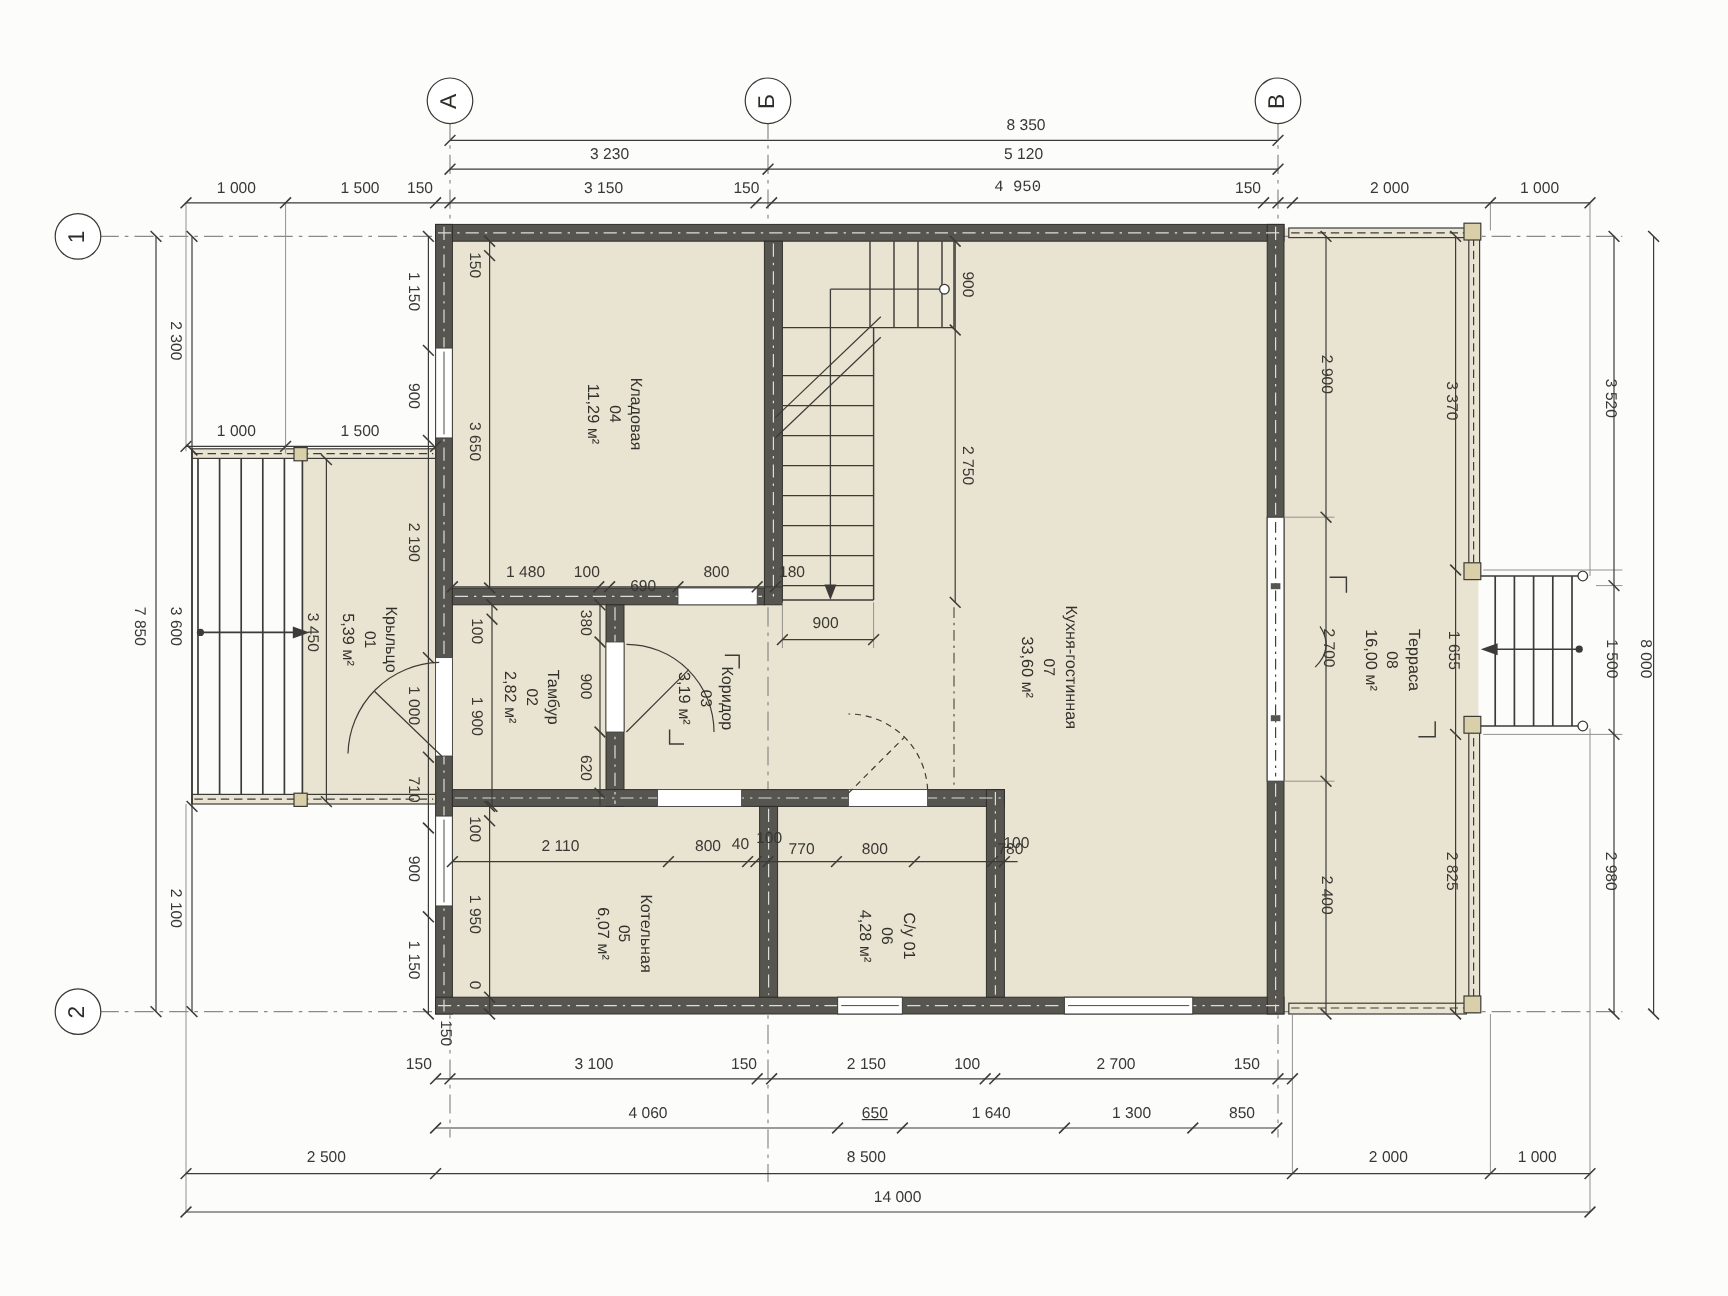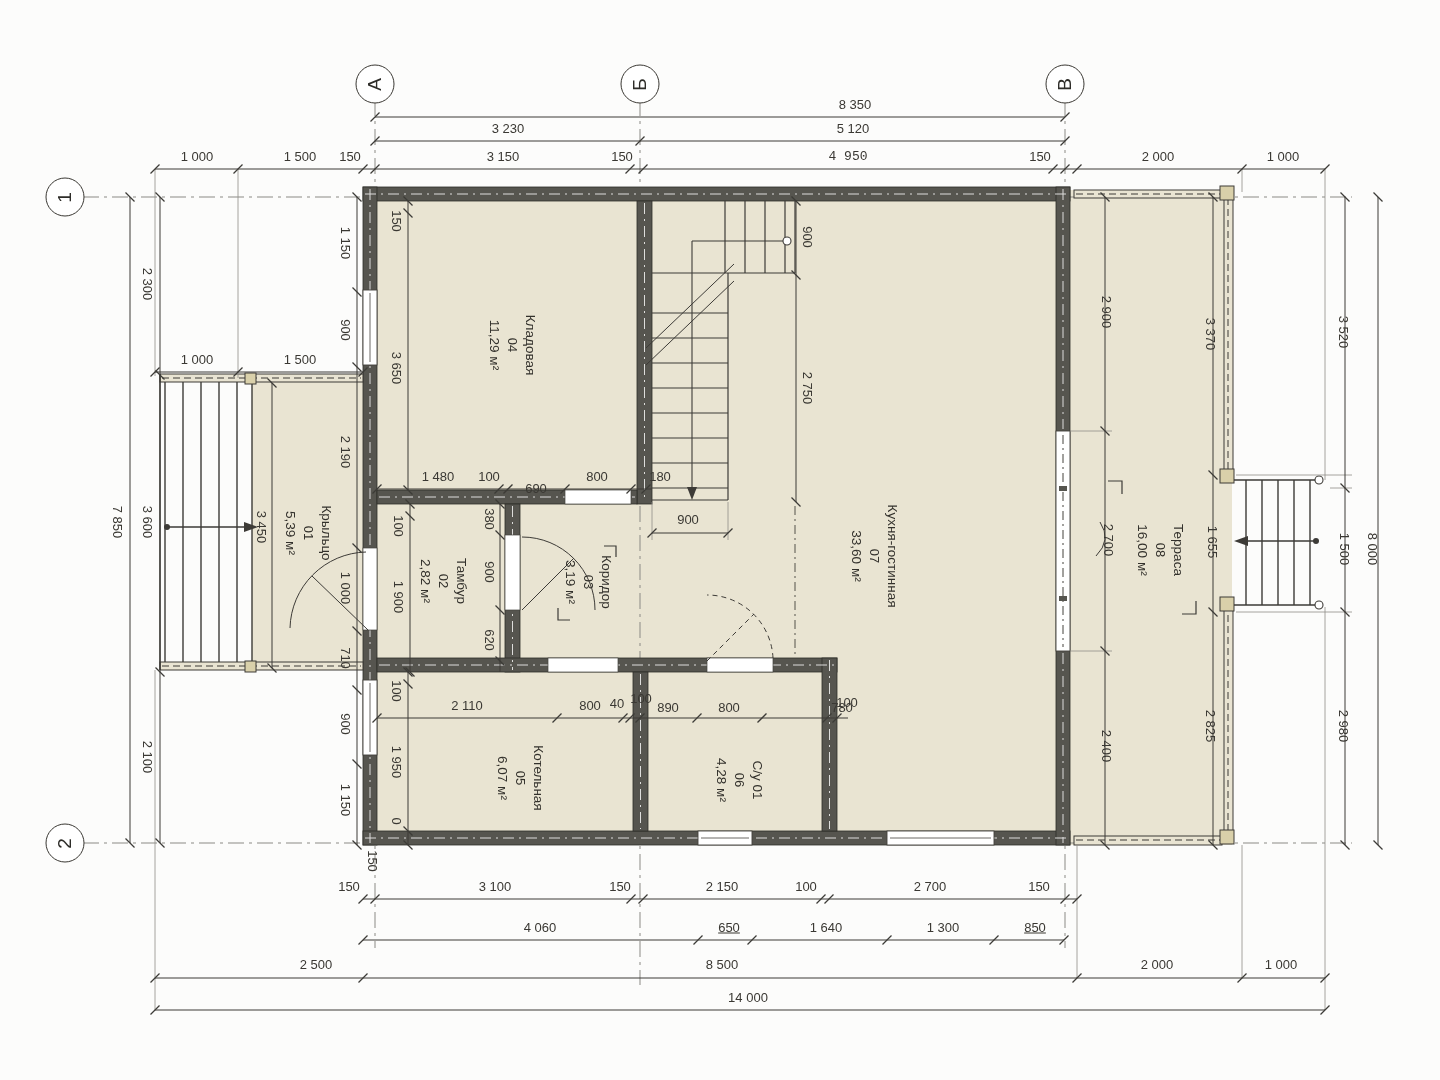--- a/index.html
+++ b/index.html
@@ -374,37 +374,37 @@
       <div class="dim" style="left: 438px; top: 476px;">1 480</div>
       <div class="dim" style="left: 489px; top: 476px;">100</div>
       <div class="dim" style="left: 536px; top: 488px;">690</div>
       <div class="dim" style="left: 597px; top: 476px;">800</div>
       <div class="dim" style="left: 660px; top: 476px;">180</div>
       <div class="dim" style="left: 688px; top: 519px;">900</div>
       <div class="dim" style="left: 467px; top: 705px;">2 110</div>
       <div class="dim" style="left: 590px; top: 705px;">800</div>
       <div class="dim" style="left: 617px; top: 703px;">40</div>
       <div class="dim" style="left: 641px; top: 698px;">100</div>
-      <div class="dim" style="left: 668px; top: 707px;">890</div>
+      <div class="dim" style="left: 668px; top: 707px;">770</div>
       <div class="dim" style="left: 729px; top: 707px;">800</div>
       <div class="dim" style="left: 794px; top: 707px; margin-left: 48px;">780</div>
       <div class="dim" style="left: 847px; top: 702px;">100</div>
       <div class="dim" style="left: 349px; top: 886px;">150</div>
       <div class="dim" style="left: 495px; top: 886px;">3 100</div>
       <div class="dim" style="left: 620px; top: 886px;">150</div>
       <div class="dim" style="left: 722px; top: 886px;">2 150</div>
       <div class="dim" style="left: 806px; top: 886px;">100</div>
       <div class="dim" style="left: 930px; top: 886px;">2 700</div>
       <div class="dim" style="left: 1039px; top: 886px;">150</div>
       <div class="dim" style="left: 540px; top: 927px;">4 060</div>
       <div class="dim" style="left: 729px; top: 927px; text-decoration: underline;">650</div>
       <div class="dim" style="left: 826px; top: 927px; text-align: center;">1 640</div>
       <div class="dim" style="left: 943px; top: 927px;">1 300</div>
-      <div class="dim" style="left: 1035px; top: 927px; text-decoration: underline;">850</div>
-      <div class="dim" style="left: 272px; top: 964px; margin-left: 44px;">2 500</div>
+      <div class="dim" style="left: 1035px; top: 927px;">850</div>
+      <div class="dim" style="left: 272px; top: 964px;">2 500</div>
       <div class="dim" style="left: 722px; top: 964px;">8 500</div>
       <div class="dim" style="left: 1157px; top: 964px;">2 000</div>
       <div class="dim" style="left: 1281px; top: 964px;">1 000</div>
       <div class="dim" style="left: 748px; top: 997px;">14 000</div>
       <div class="dim v" style="left: 117px; top: 522px;">7 850</div>
       <div class="dim v" style="left: 147px; top: 284px;">2 300</div>
       <div class="dim v" style="left: 147px; top: 522px;">3 600</div>
       <div class="dim v" style="left: 147px; top: 757px;">2 100</div>
       <div class="dim v" style="left: 345px; top: 243px;">1 150</div>
       <div class="dim v" style="left: 345px; top: 330px;">900</div>

